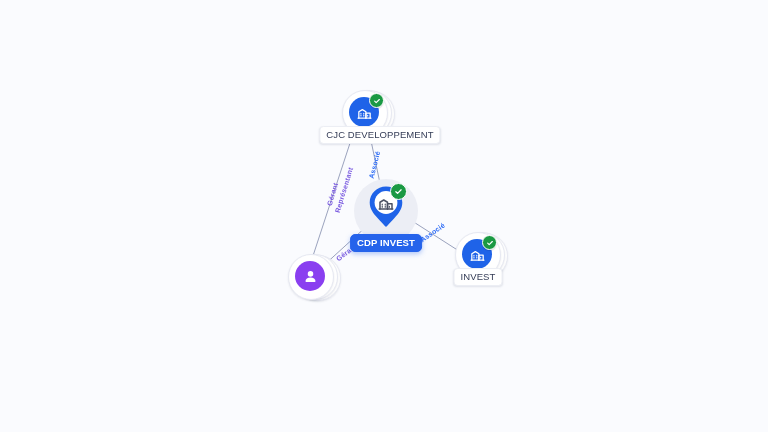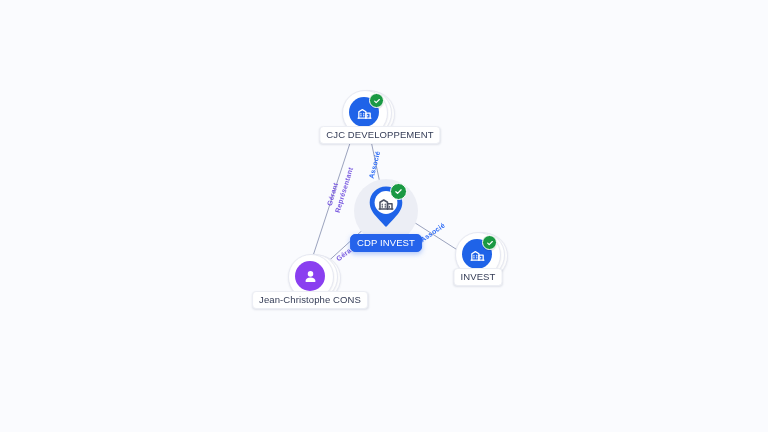--- a/index.html
+++ b/index.html
@@ -145,21 +145,21 @@
     font-size: 9.5px;
     color: #343c56;
     white-space: nowrap;
     box-shadow: 0 1px 2px rgba(40,50,90,.12);
     letter-spacing: .1px;
   }
   .name-label.selected {
     background: #2563eb;
     border-color: #2563eb;
     color: #ffffff;
-    font-weight: 400;
+    font-weight: 700;
     border-radius: 5px;
     box-shadow: 0 2px 5px rgba(37,99,235,.35);
   }
 </style>
 </head>
 <body>
 
 <div id="canvas">
 
   <svg id="edges" viewBox="0 0 768 432" xmlns="http://www.w3.org/2000/svg">
@@ -268,15 +268,14 @@
       <div class="sheet s1"></div>
       <div class="disc person">
         <svg width="17" height="17" viewBox="0 0 24 24" fill="#ffffff">
           <circle cx="12" cy="8.3" r="3.9"></circle>
           <path d="M12 13.4c-4.1 0-7.1 2.4-7.1 5.2 0 .7.5 1.2 1.2 1.2h11.8
                    c.7 0 1.2-.5 1.2-1.2 0-2.8-3-5.2-7.1-5.2z"></path>
         </svg>
       </div>
     </div>
   </div>
-  <div class="name-label" style="left:310px; top:291px;">Jean-Christophe CONS</div>
 
 </div>
 
 </body></html>

